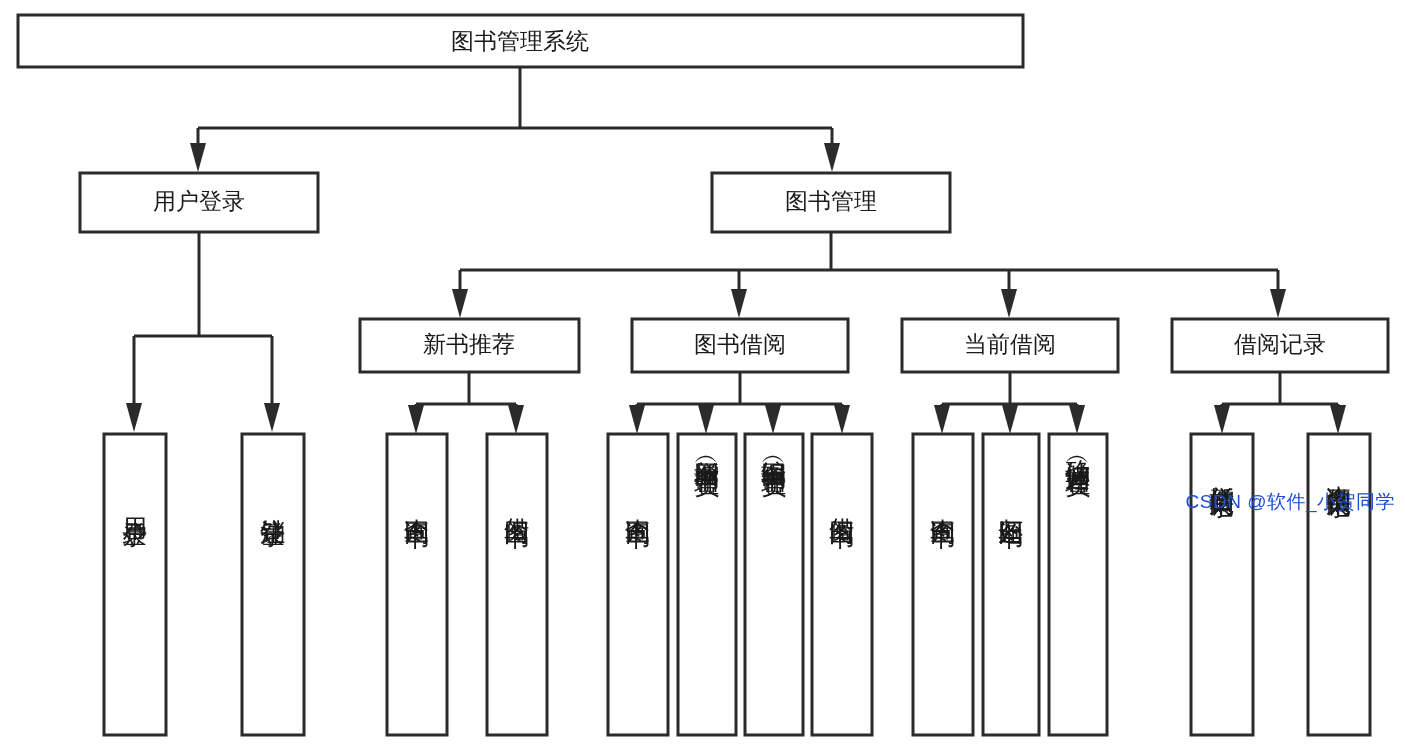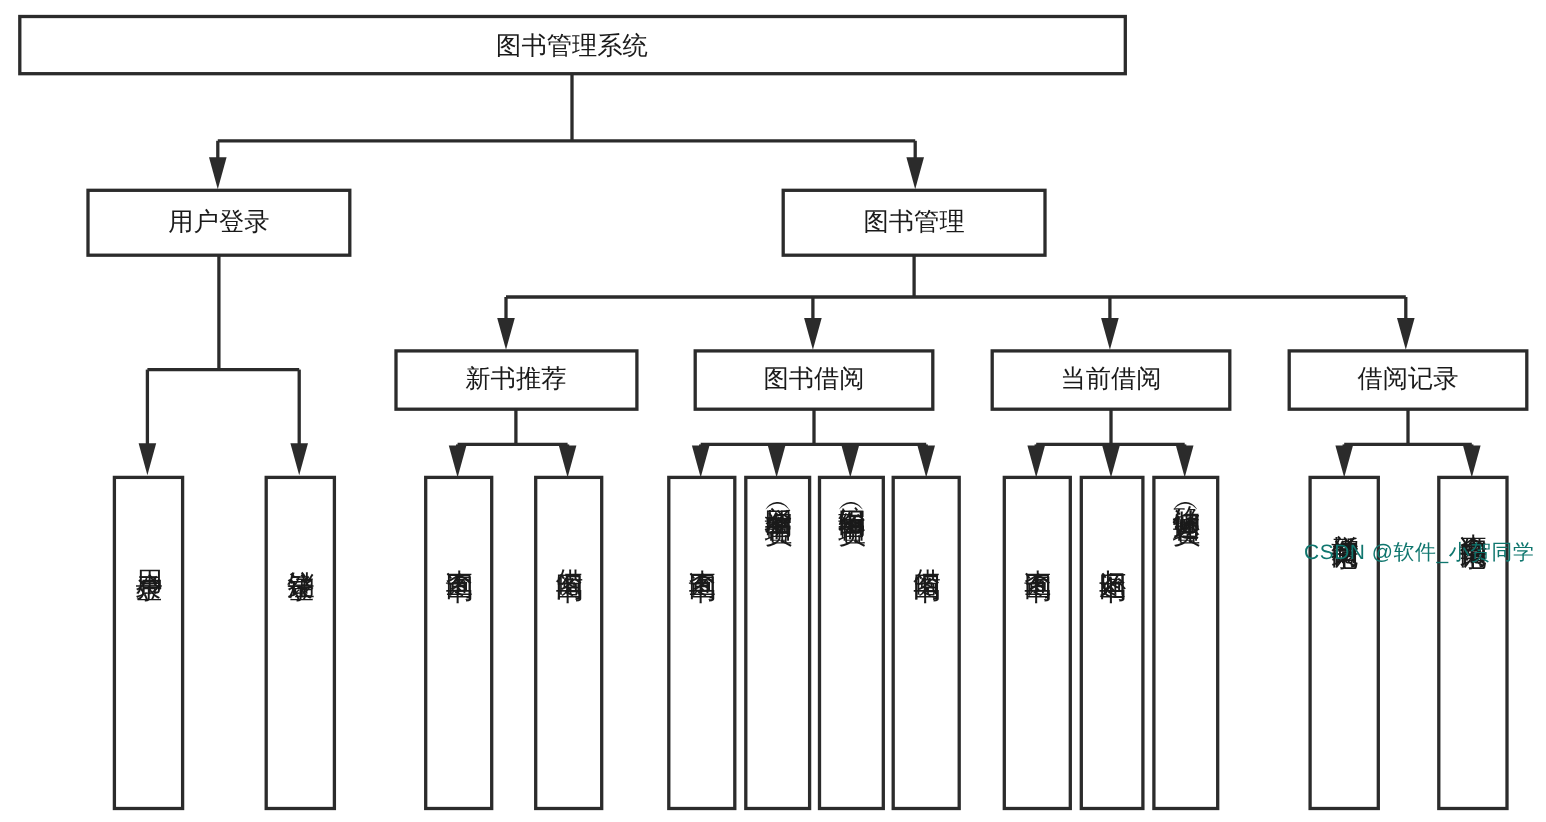--- a/index.html
+++ b/index.html
@@ -64,21 +64,21 @@
     color: #1a1a1a;
     letter-spacing: 2px;
     white-space: nowrap;
   }
   .watermark {
     position: absolute;
     right: 10px;
     bottom: 8px;
     font-family: "Liberation Sans", "DejaVu Sans", sans-serif;
     font-size: 19px;
-    color: #0f766e;
+    color: #1d4ed8;
     white-space: nowrap;
     letter-spacing: 0.5px;
   }
 </style>
 </head>
 <body>
 
 <div id="diagram-root">
 
   <svg class="tree-canvas" viewBox="0 0 1405 747">

